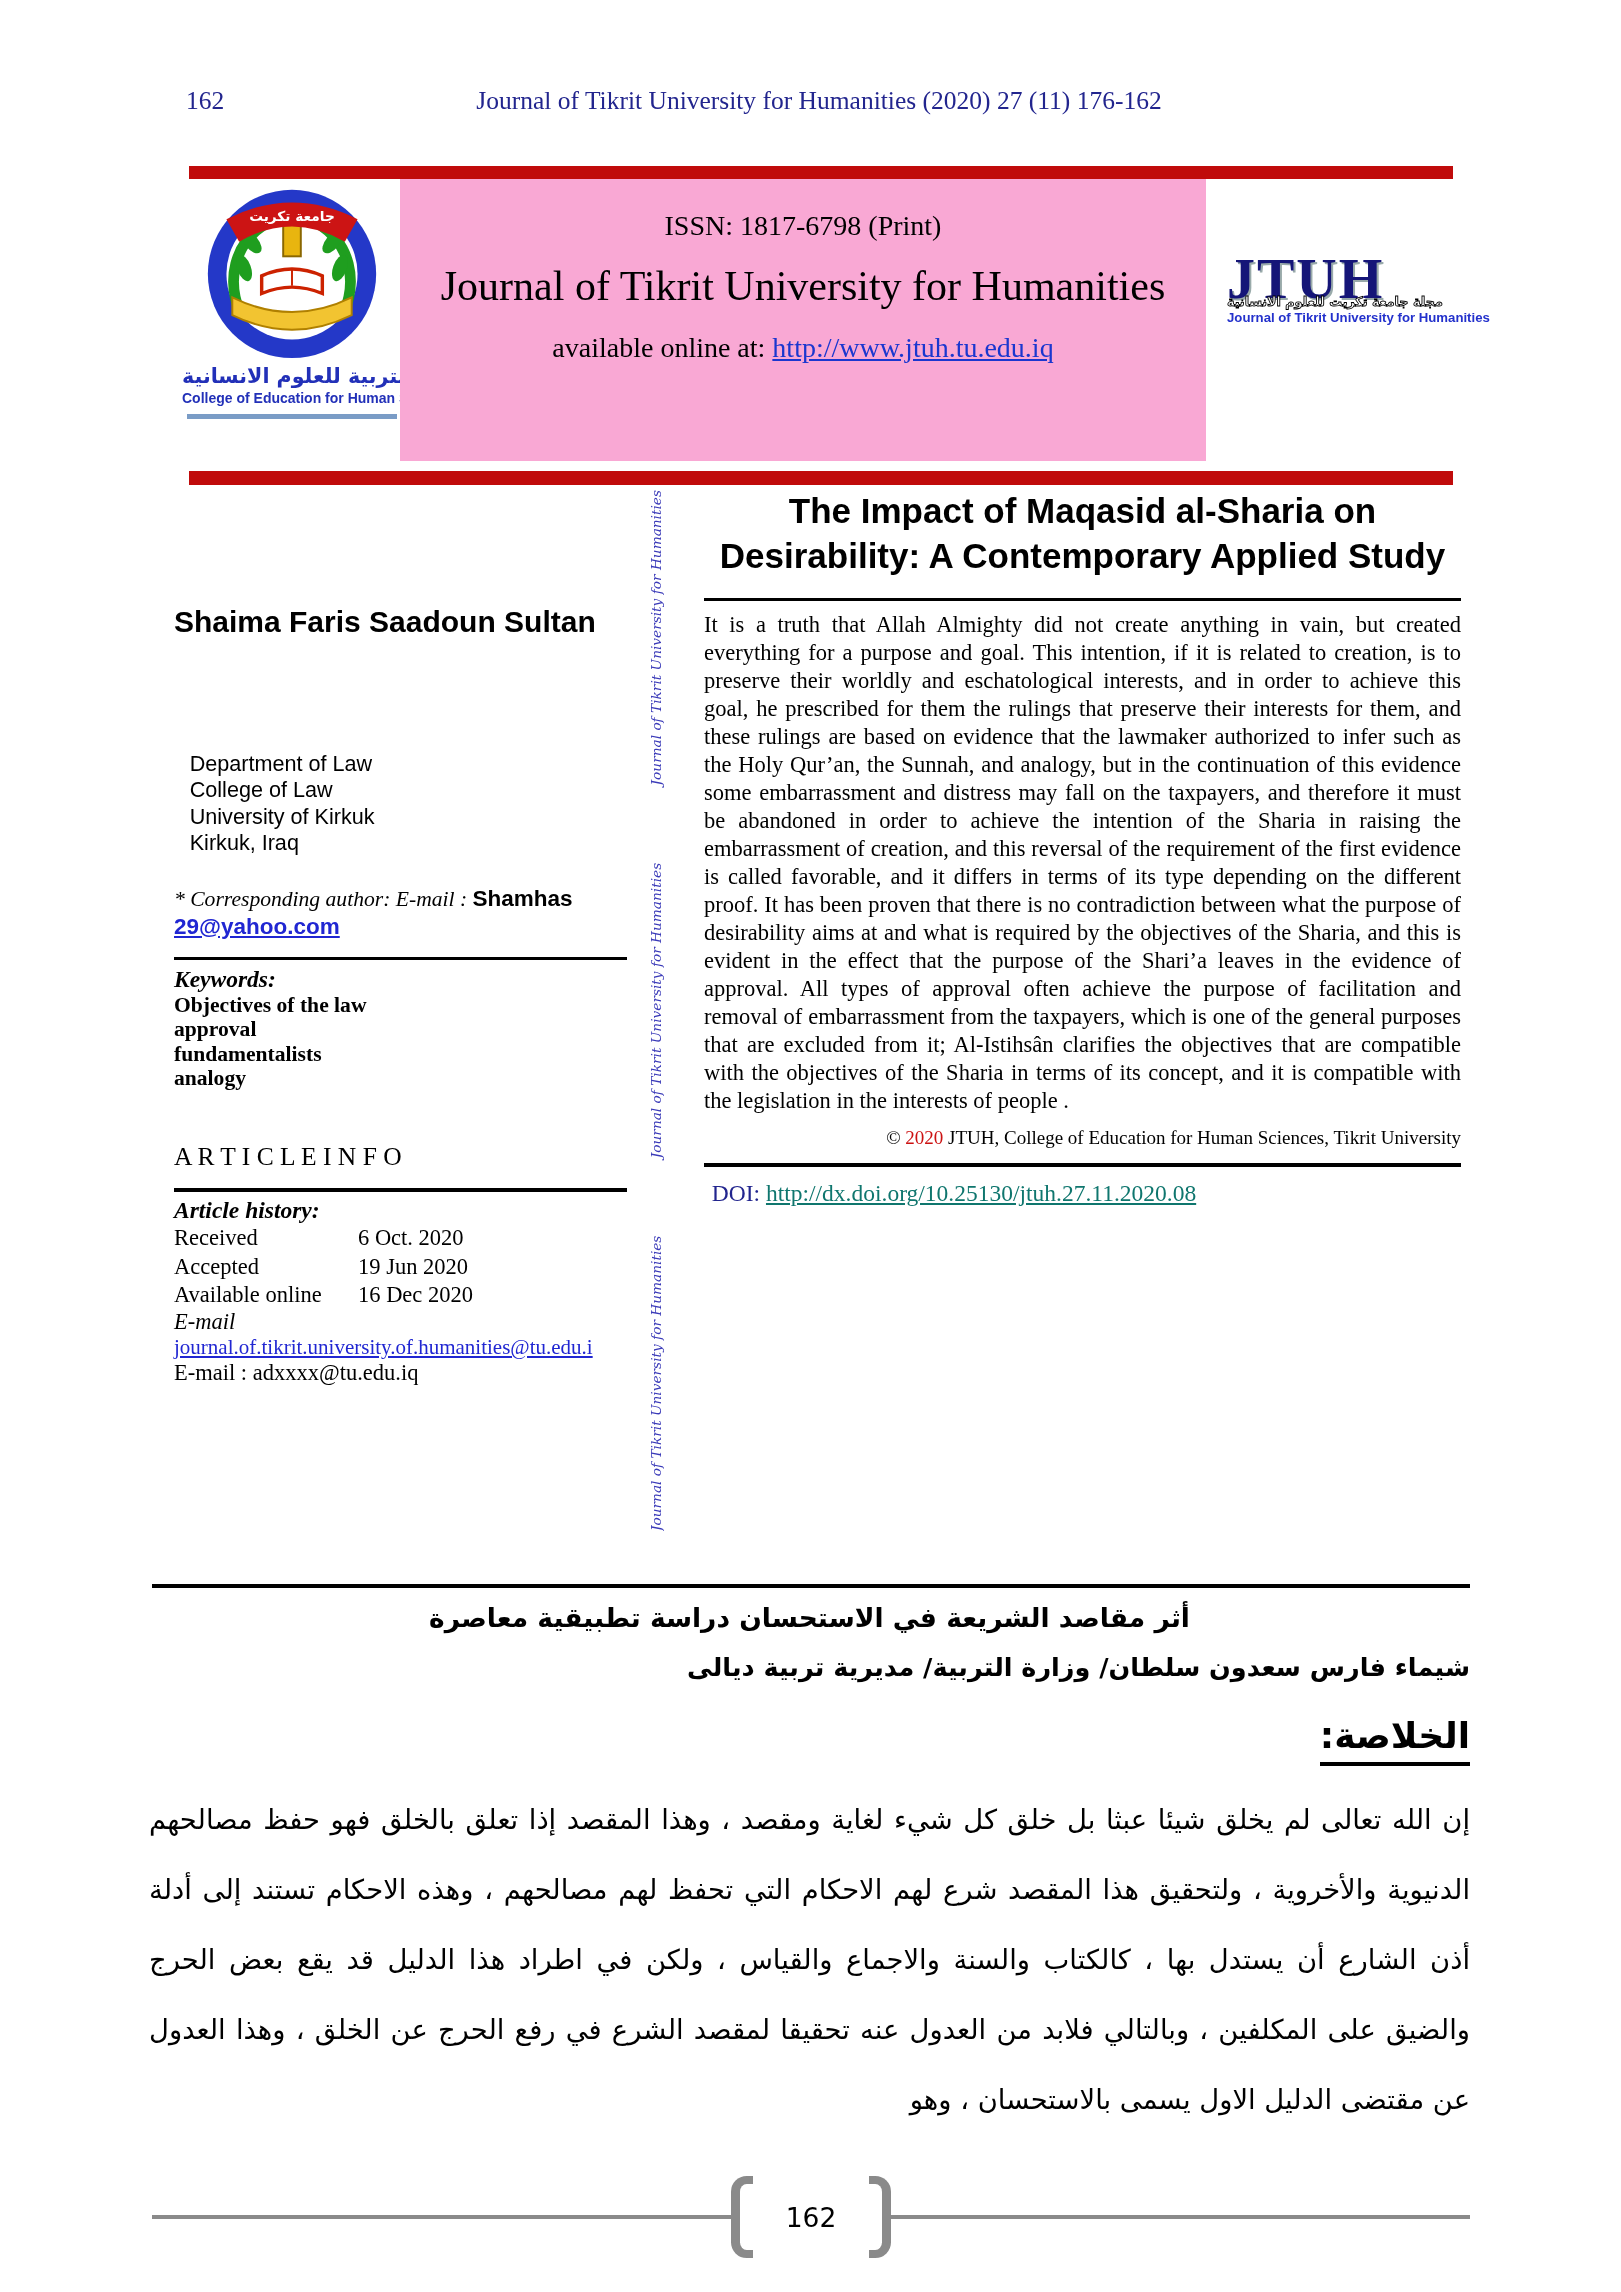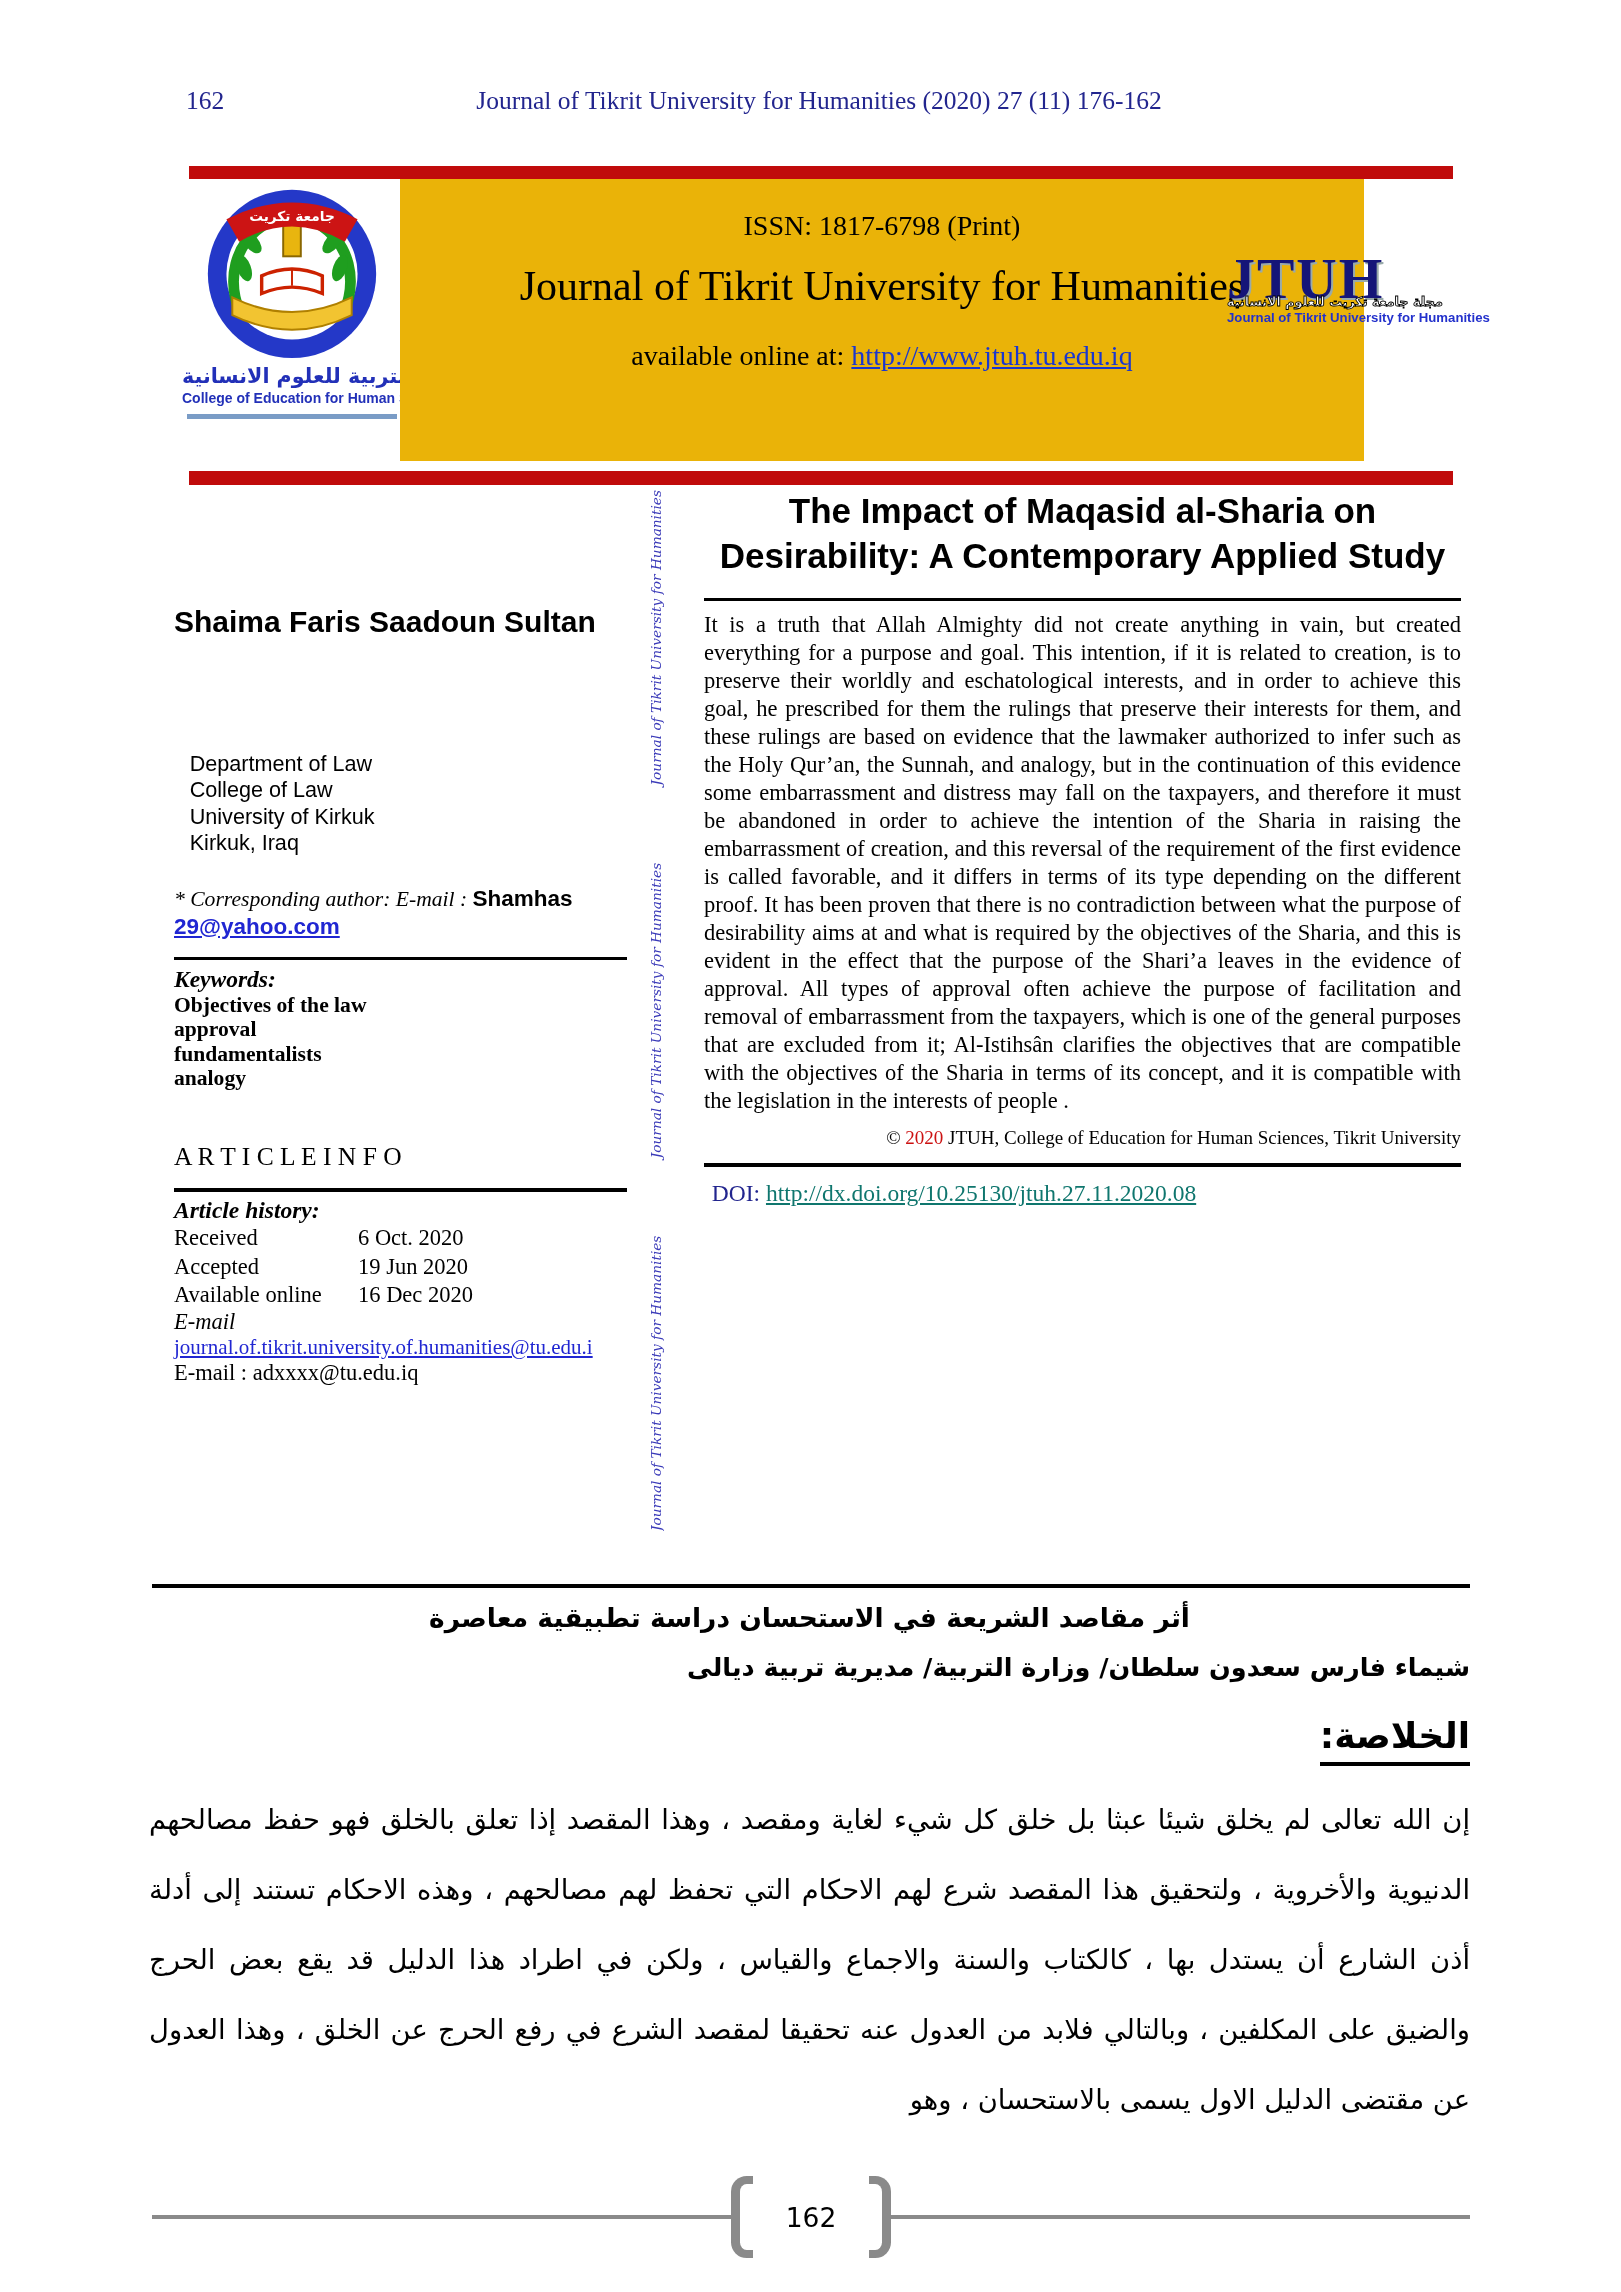--- a/index.html
+++ b/index.html
@@ -27,26 +27,26 @@
 
   
   .emblem-wrap { position: absolute; left: 182px; top: 180px; width: 220px; text-align: center; }
   .emblem-wrap svg { display: block; margin: 0 auto; }
   .college-ar { font-family: "DejaVu Sans", sans-serif; font-weight: bold; font-size: 20.6px; color: #2230b8; margin-top: 2px; white-space: nowrap; }
   .college-en { font-family: "Liberation Sans", sans-serif; font-weight: bold; font-size: 14px; color: #2230b8; margin-top: 2px; white-space: nowrap; }
   .college-line { height: 4.9px; background: #7a9cc6; margin-top: 7.8px; width: 210px; margin-left: auto; margin-right: auto; }
 
   
   .cyan-banner {
-    position: absolute; left: 400px; top: 179px; width: 964px; height: 282px;
-    background: #eab308; text-align: center;
+    position: absolute; left: 400px; top: 179px; width: 806px; height: 282px;
+    background: #f9a8d4; text-align: center;
   }
   .issn { font-size: 28px; margin-top: 31px; }
   .banner-title { font-size: 42px; margin-top: 19.6px; }
-  .available { font-size: 28px; margin-top: 30px; }
+  .available { font-size: 28px; margin-top: 22px; }
   .available a, .linkish { color: #1a37cf; text-decoration: underline; cursor: pointer; }
 
   
   .jtuh { position: absolute; left: 1227px; top: 253px; width: 229px; text-align: left; }
   .jtuh-acronym { font-family: "Liberation Serif", serif; font-weight: bold; font-size: 56px; line-height: 0.95; color: #151578; letter-spacing: 2px; text-shadow: 2px 2px 0 #9aa; }
   .jtuh-arabic { font-family: "DejaVu Sans", sans-serif; font-weight: bold; font-size: 12.7px; color: #fff; -webkit-text-stroke: 0.9px #000; margin-top: -11.8px; white-space: nowrap; }
   .jtuh-caption { font-family: "Liberation Sans", sans-serif; font-weight: bold; font-size: 13.2px; color: #2331cc; white-space: nowrap; margin-top: 1px; }
 
   
   .left-col { position: absolute; left: 174px; top: 604px; width: 453px; }

